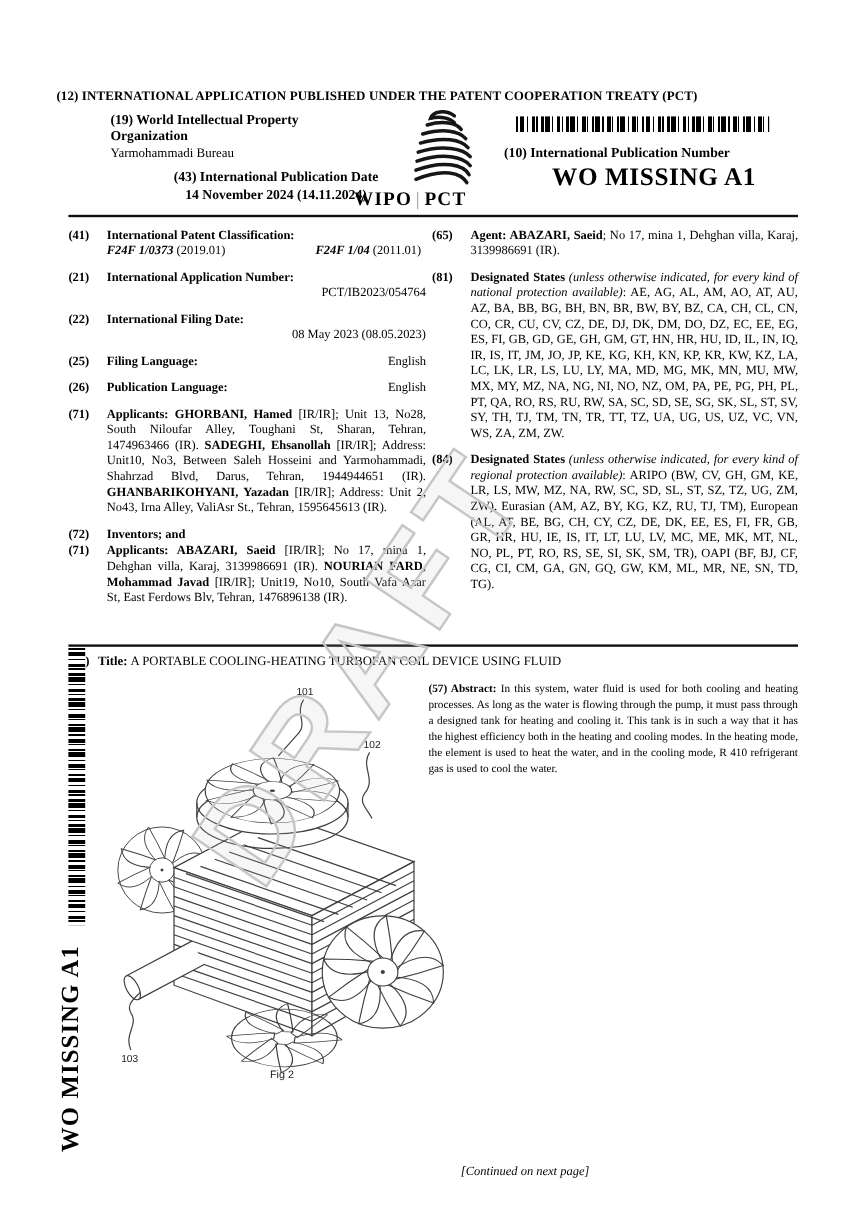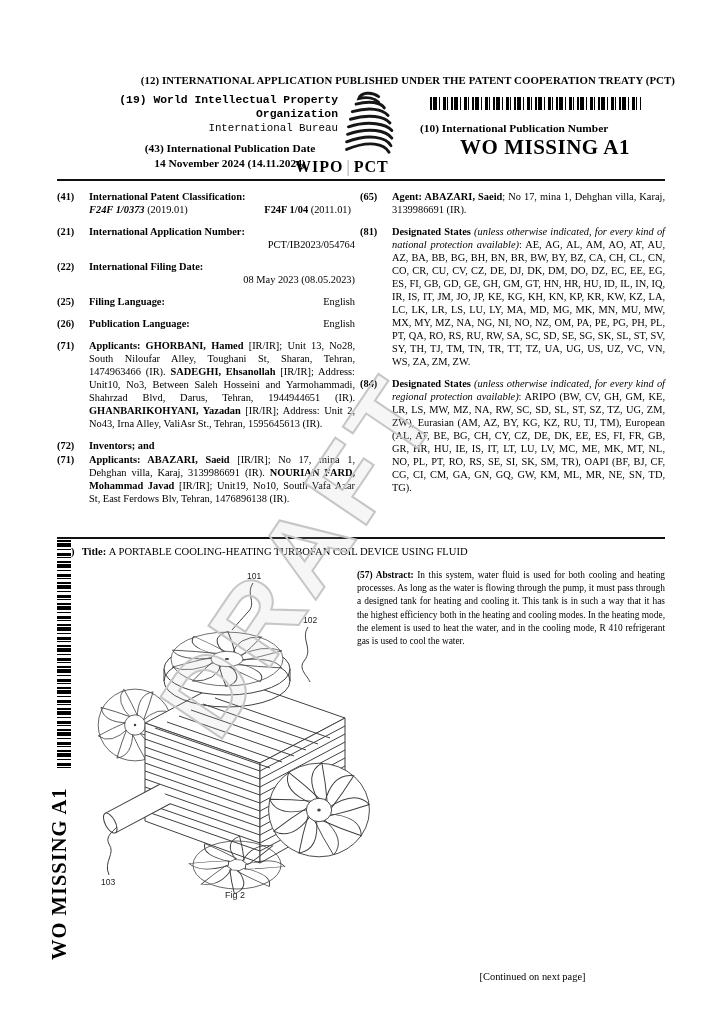--- a/index.html
+++ b/index.html
@@ -1,22 +1,22 @@
 <!DOCTYPE html>
 <html><head>
 <meta charset="utf-8">
 <style>
   html,body{margin:0;padding:0;background:#ffffff;}
   .page{position:relative;width:702px;height:1024px;background:#fff;overflow:hidden;
         font-family:"Liberation Serif", serif;color:#000;}
   .abs{position:absolute;}
 
   
-  .pct-line{top:74px;left:47px;width:628px;font-weight:bold;font-size:10.8px;text-align:right;letter-spacing:.1px;}
-  .org-block{top:93px;left:92px;width:246px;text-align:right;font-family:Liberation Mono, monospace;}
+  .pct-line{top:74px;left:47px;width:628px;font-weight:bold;font-size:10.8px;text-align:left;letter-spacing:.1px;}
+  .org-block{top:93px;left:92px;width:246px;text-align:left;}
   .org-l1,.org-l2{font-weight:bold;font-size:11.4px;line-height:14px;}
   .org-l3{font-size:10.8px;line-height:14px;}
   .date-block{top:141px;left:100px;width:260px;text-align:center;}
   .date-l{font-weight:bold;font-size:11.4px;line-height:14.5px;}
   .logo-wrap{top:90px;left:318px;width:110px;text-align:center;}
   .logo-swirl{display:block;margin:0 auto;}
   .logo-text{top:158px;left:295px;width:150px;text-align:left;
              font-family:Liberation Serif, serif;font-weight:bold;font-size:16px;letter-spacing:1px;}
   .logo-sep{color:#999;font-weight:normal;padding:0 3px;}
   .barcode-top{top:97px;left:430px;width:211px;height:13px;
@@ -61,33 +61,33 @@
     writing-mode:vertical-rl;transform:rotate(180deg);
     font-weight:bold;font-size:20.5px;letter-spacing:1px;text-align:center;}
 
   
   .watermark{top:405px;left:50px;width:500px;height:300px;display:flex;align-items:center;justify-content:center;
     transform:rotate(-56deg);pointer-events:none;
     font-family:"Liberation Sans", sans-serif;font-weight:bold;font-size:108px;letter-spacing:8px;
     color:rgba(190,190,190,0.14);-webkit-text-stroke:2px #c6c6c6;}
 
   
-  .footer{top:971px;left:400px;width:265px;text-align:center;font-size:10.4px;}
+  .footer{top:971px;left:384px;width:265px;text-align:left;font-style:italic;font-size:10.4px;}
 </style>
 </head>
 <body>
 
 <div class="page">
 
   <div class="abs pct-line">(12) INTERNATIONAL APPLICATION PUBLISHED UNDER THE PATENT COOPERATION TREATY (PCT)</div>
 
   <div class="abs org-block">
     <div class="org-l1">(19) World Intellectual Property</div>
     <div class="org-l2">Organization</div>
-    <div class="org-l3">International Bureau</div>
+    <div class="org-l3">Yarmohammadi Bureau</div>
   </div>
 
   <div class="abs date-block">
     <div class="date-l">(43) International Publication Date</div>
     <div class="date-l">14 November 2024 (14.11.2024)</div>
   </div>
 
   <div class="abs logo-wrap">
     <svg class="logo-swirl" width="76" height="66" viewBox="0 0 80 70">
       <g stroke="#161616" stroke-width="3.1" fill="none" stroke-linecap="round">
@@ -113,21 +113,21 @@
   <div class="abs rule rule1"></div>
 
   <div class="abs col col-left">
 
     <div class="field">
       <span class="fnum">(41)</span>
       <span class="fbody">
         <span class="fhead">International Patent Classification:</span>
         <span class="ipc-row">
           <span><span style="font-weight: bold; font-style: italic;">F24F 1/0373</span><span> (2019.01)</span></span>
-          <span><span style="font-weight: bold; ">F24F 1/04</span><span> (2011.01)</span></span>
+          <span><span style="font-weight: bold; font-style: italic;">F24F 1/04</span><span> (2011.01)</span></span>
         </span>
       </span>
     </div>
 
     <div class="field">
       <span class="fnum">(21)</span>
       <span class="fbody">
         <span class="fhead">International Application Number:</span>
         <span class="fval-r" style="display:block">PCT/IB2023/054764</span>
       </span>

